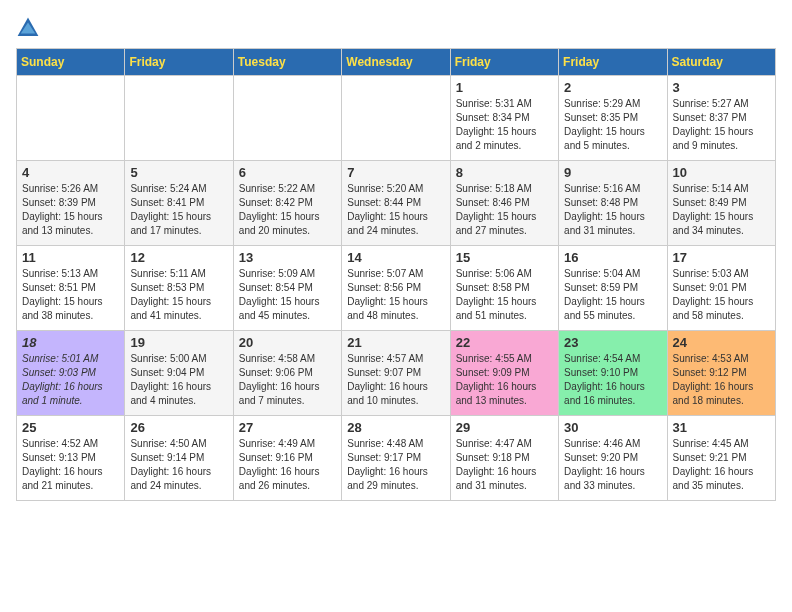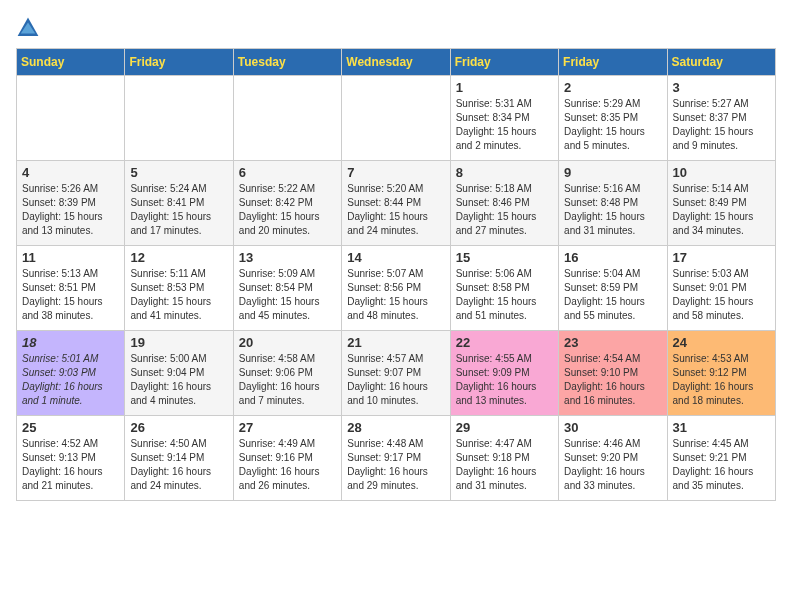--- a/index.html
+++ b/index.html
@@ -218,21 +218,21 @@
           <div class="day-detail">Sunrise: 4:58 AM<br>Sunset: 9:06 PM<br>Daylight: 16 hours and 7 minutes.</div>
         </td>
         <td style="background: rgb(245, 245, 245);">
           <div class="day-number">21</div>
           <div class="day-detail">Sunrise: 4:57 AM<br>Sunset: 9:07 PM<br>Daylight: 16 hours and 10 minutes.</div>
         </td>
         <td style="background: #f9a8d4;">
           <div class="day-number">22</div>
           <div class="day-detail">Sunrise: 4:55 AM<br>Sunset: 9:09 PM<br>Daylight: 16 hours and 13 minutes.</div>
         </td>
-        <td style="background: #fca5a5; margin-left: 13px;">
+        <td style="background: #86efac; margin-left: 13px;">
           <div class="day-number">23</div>
           <div class="day-detail">Sunrise: 4:54 AM<br>Sunset: 9:10 PM<br>Daylight: 16 hours and 16 minutes.</div>
         </td>
         <td style="background: #fdba74;">
           <div class="day-number">24</div>
           <div class="day-detail">Sunrise: 4:53 AM<br>Sunset: 9:12 PM<br>Daylight: 16 hours and 18 minutes.</div>
         </td>
       </tr>
       <tr>
         <td>

